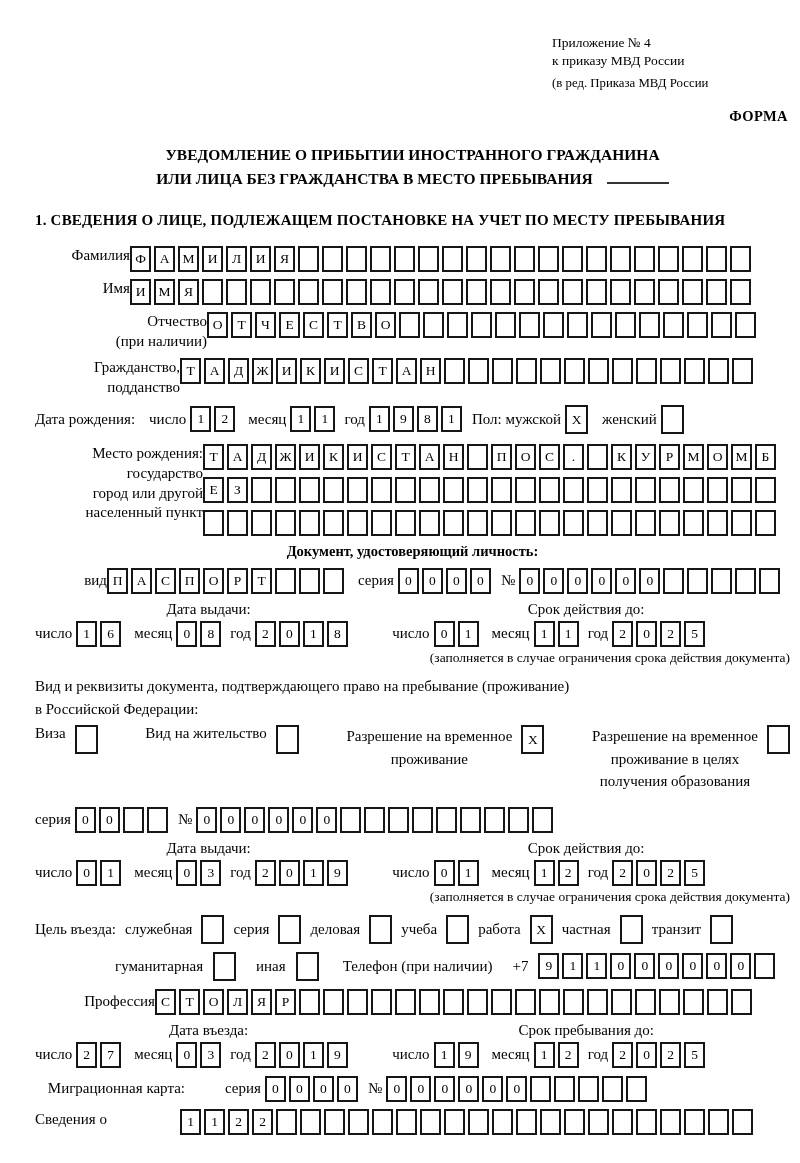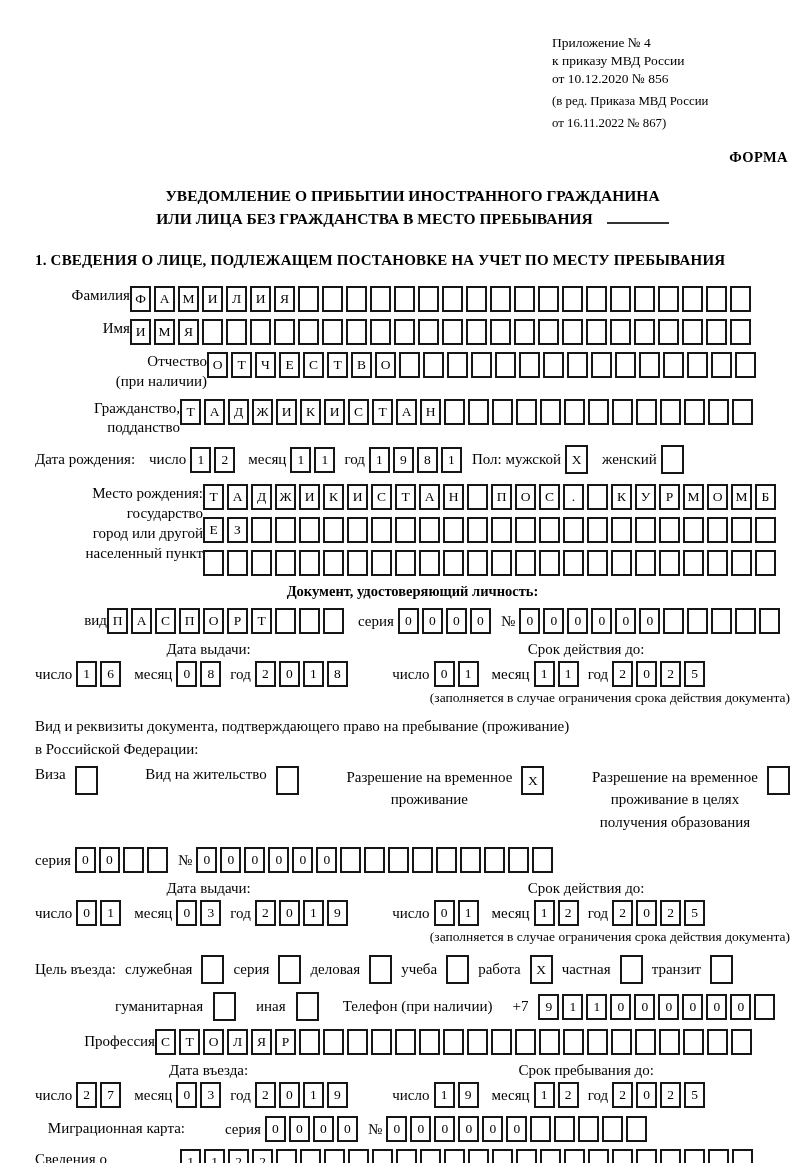--- a/index.html
+++ b/index.html
@@ -46,23 +46,21 @@
   .reps{display:flex;margin-top:2px;}
   .reps .lbl-col{width:145px;line-height:1.35;flex:0 0 auto;}
   .reps .right-col{display:flex;flex-direction:column;gap:8px;}
 </style>
 </head>
 <body>
 
 <div class="hdr-right">
   <div>Приложение № 4</div>
   <div>к приказу МВД России</div>
-  <div>от 10.12.2020 № 856</div>
   <div class="ed">(в ред. Приказа МВД России</div>
-  <div class="ed">от 16.11.2022 № 867)</div>
 </div>
 
 <div class="forma">ФОРМА</div>
 
 <div class="title">
   <div>УВЕДОМЛЕНИЕ О ПРИБЫТИИ ИНОСТРАННОГО ГРАЖДАНИНА</div>
   <div><span>ИЛИ ЛИЦА БЕЗ ГРАЖДАНСТВА В МЕСТО ПРЕБЫВАНИЯ</span><span class="blank"></span></div>
 </div>
 
 <div class="sec-head">1. СВЕДЕНИЯ О ЛИЦЕ, ПОДЛЕЖАЩЕМ ПОСТАНОВКЕ НА УЧЕТ ПО МЕСТУ ПРЕБЫВАНИЯ</div>

